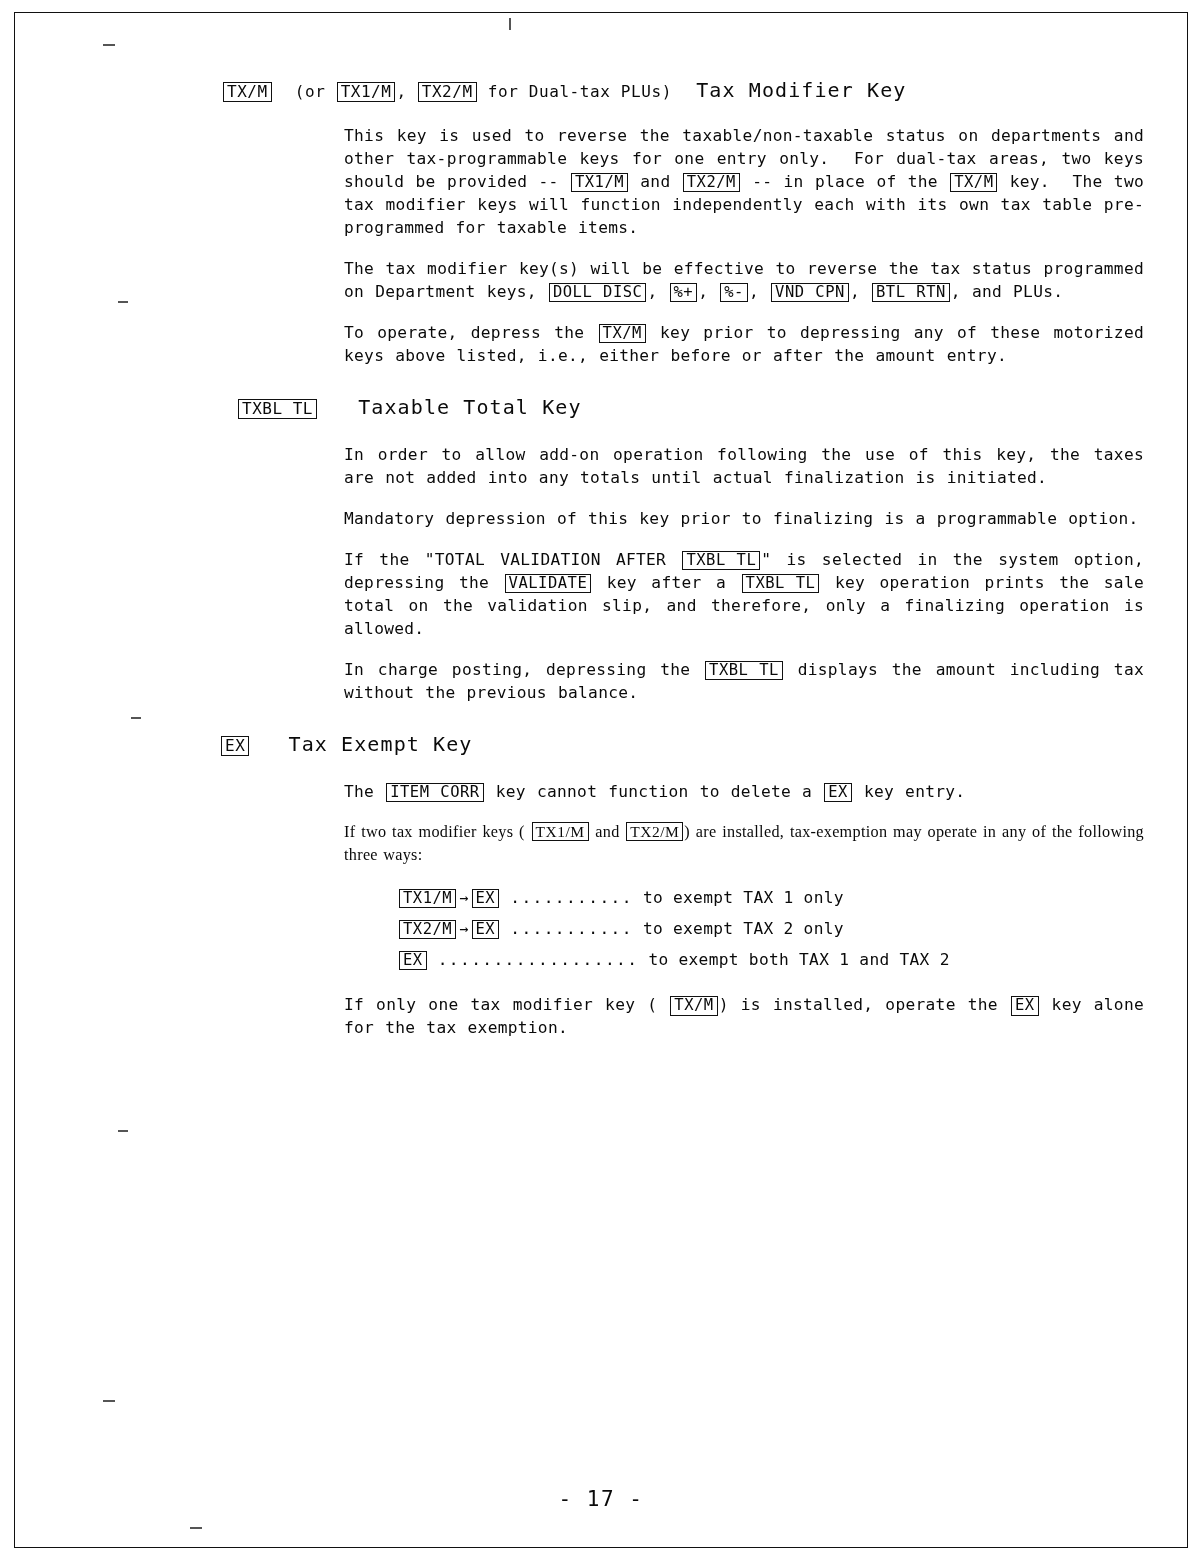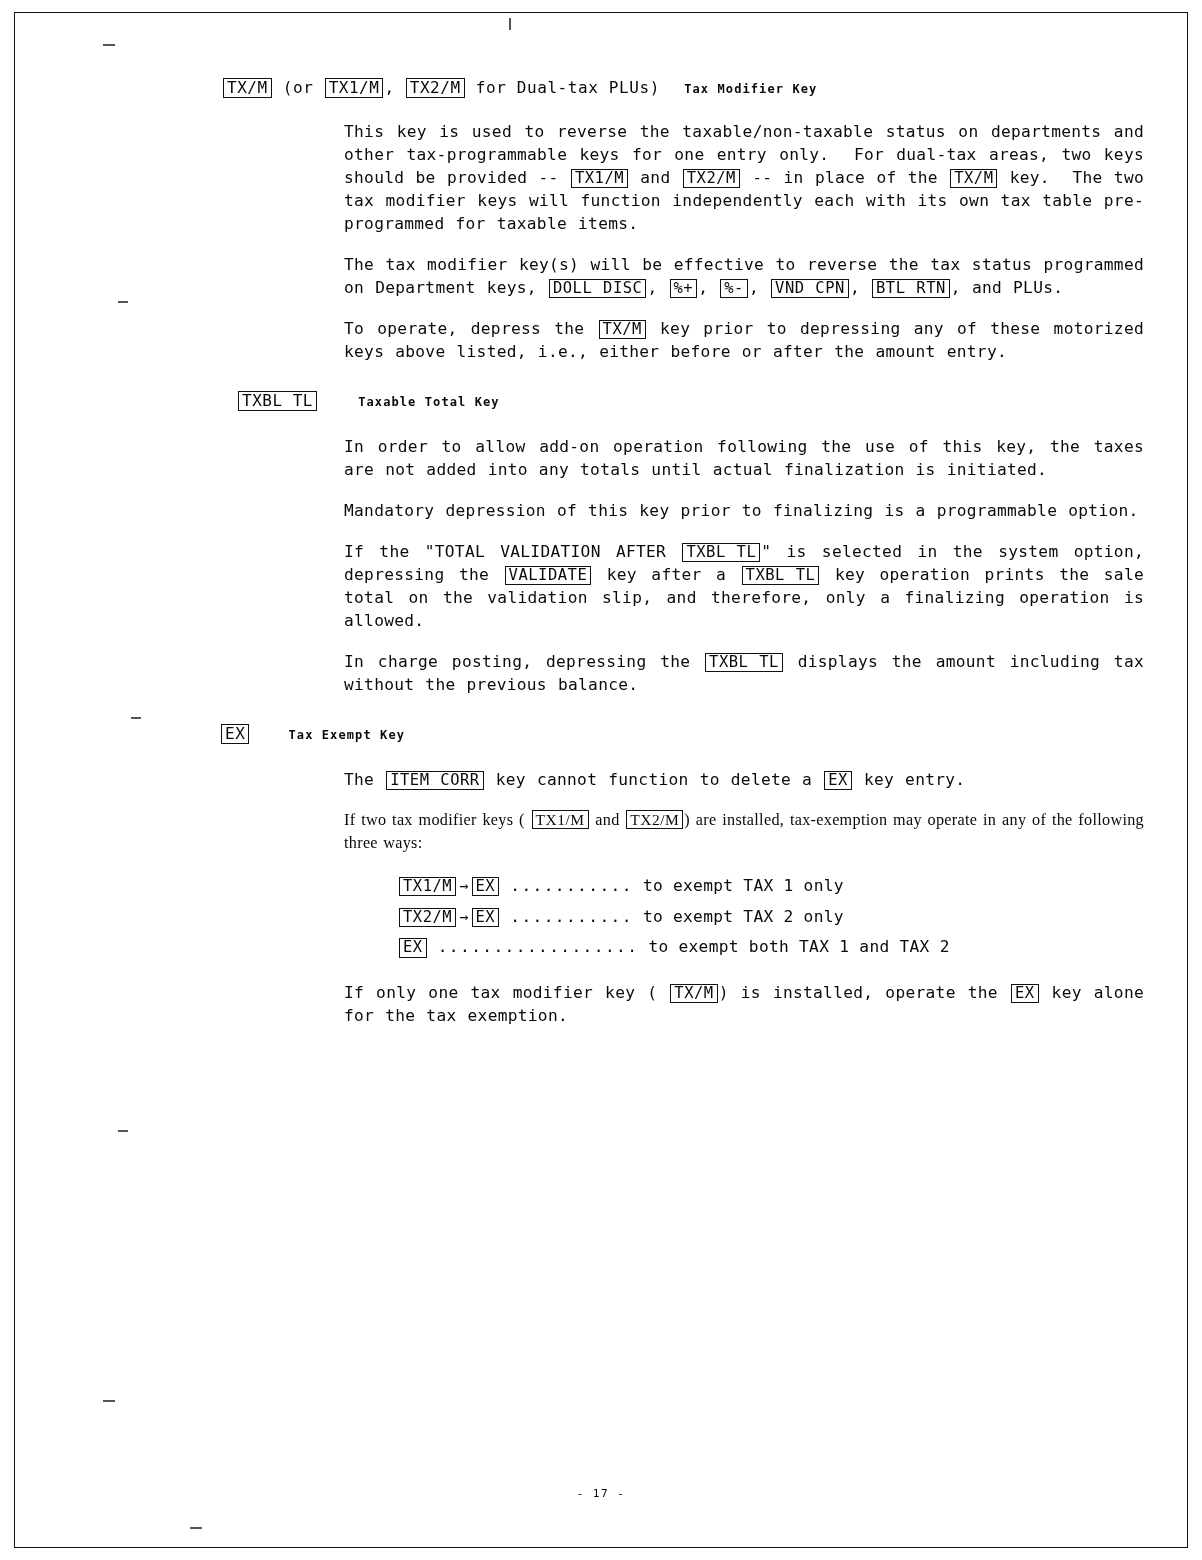--- a/index.html
+++ b/index.html
@@ -49,26 +49,26 @@
   .sec-head {
     position: relative;
     font-size: 16px;
     letter-spacing: 0.6px;
     margin-bottom: 4px;
   }
   .sec-head .key {
     font-size: 16px;
   }
   .sec-title {
-    font-weight: bold;
+    font-weight: normal;
     letter-spacing: 1.1px;
-    font-size: 12px;
+    font-size: 20px;
   }
   .sec-head .lead {
-    margin-left: 0;
+    margin-left: 12px;
   }
   .indent {
     margin-left: 122px;
     width: 800px;
   }
   p.para {
     font-size: 16.2px;
     line-height: 1.42;
     text-align: justify;
     margin: 0 0 18px 0;
@@ -89,21 +89,21 @@
     margin: 0 2px 0 2px;
     font-size: 15px;
   }
   .dots { letter-spacing: 1.4px; }
   .footer {
     position: absolute;
     left: 0;
     top: 1487px;
     width: 1202px;
     text-align: center;
-    font-size: 11px;
+    font-size: 21px;
     letter-spacing: 1.5px;
   }
   .tickmark {
     position: absolute;
     background: #555;
   }
 </style>
 </head>
 <body>
 

